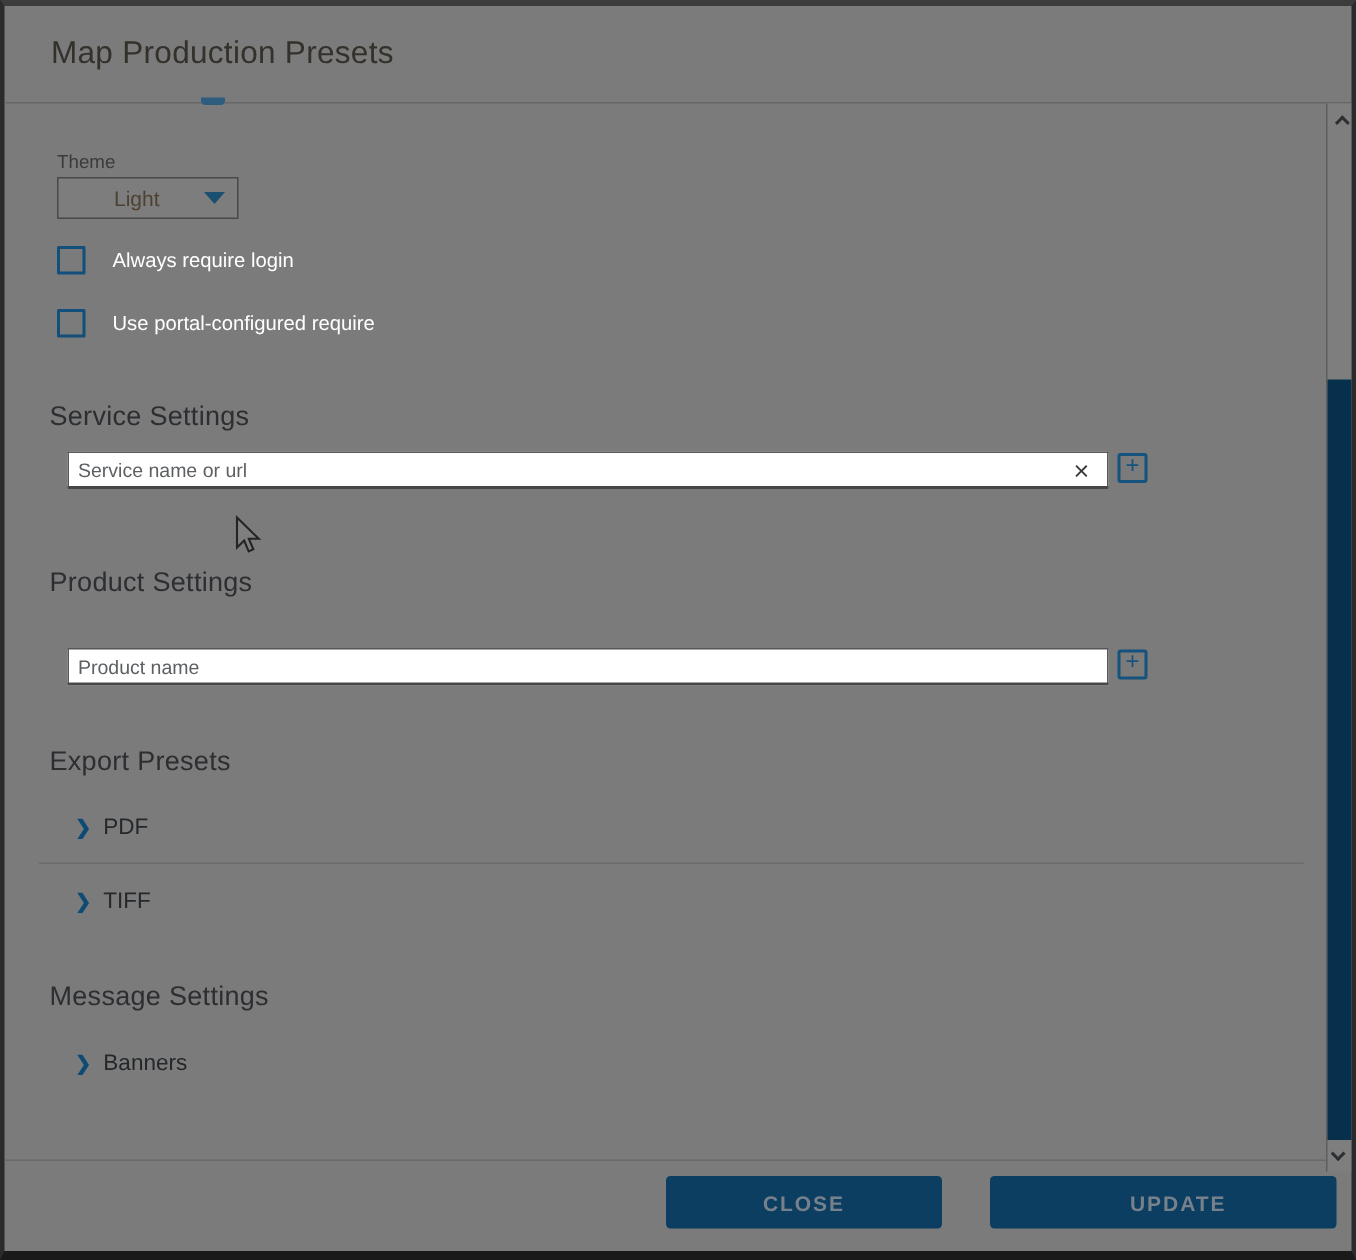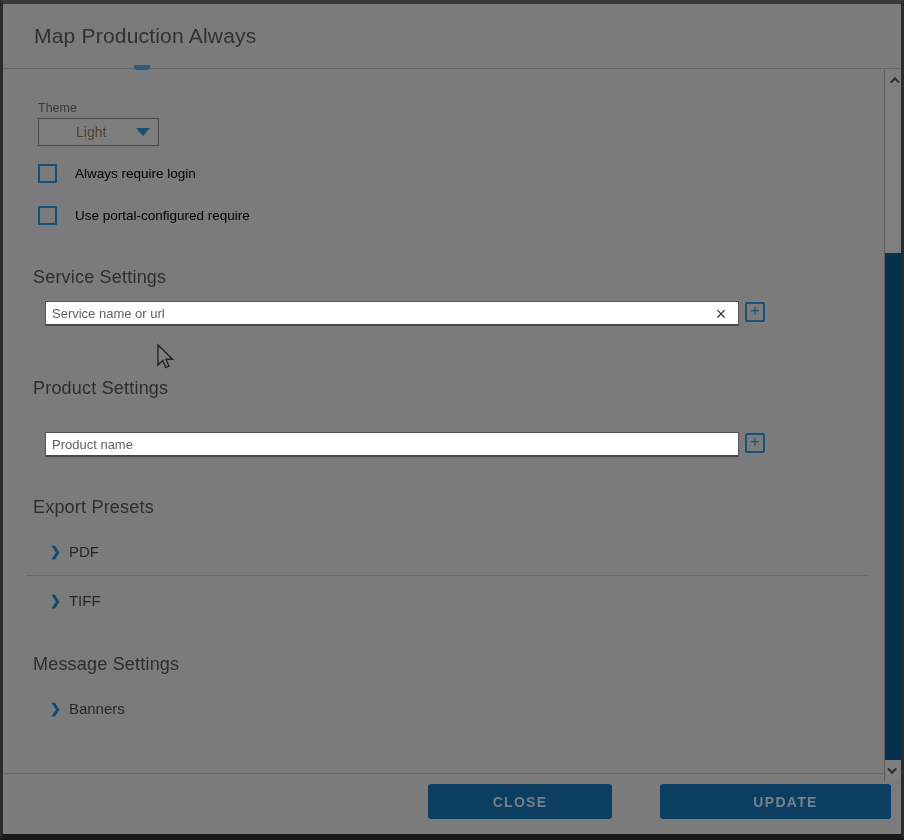--- a/index.html
+++ b/index.html
@@ -33,21 +33,21 @@
   .caret-down {
     width:0; height:0;
     border-left:7px solid transparent; border-right:7px solid transparent;
     border-top:8px solid #1b4f70;
   }
 
   
   .cb-row { display:flex; align-items:center; left:35px; }
   .cb-row.r1 { top:160px; } .cb-row.r2 { top:202px; }
   .cb-box { width:19px; height:19px; border:2px solid #12507b; background:transparent; border-radius:1px; flex:none; }
-  .cb-label { margin-left:18px; font-size:13.5px; color:#000000; }
+  .cb-label { margin-left:18px; font-size:13.5px; color:#ffffff; }
 
   
   .h2 { left:30px; font-size:18px; font-weight:400; color:#2c2e31; letter-spacing:.2px; }
   .h2.service { top:263px; } .h2.product { top:374px; } .h2.export { top:493px; } .h2.message { top:650px; }
 
   
   .txt {
     left:42px; width:694px; height:25px;
     background:#ffffff; color:#3f4245;
     border:1px solid #575757; border-bottom:2px solid #474747;
@@ -76,21 +76,21 @@
   .row-divider { left:23px; top:571px; width:843px; height:1px; background:#6b6b6b; }
 
   
   .footer-divider { left:0; top:769px; width:898px; height:1px; background:#696969; }
   .btn {
     top:780px; height:35px; border:none; border-radius:3px;
     background:#0b3e60; color:#76818b;
     font-size:14px; font-weight:600; letter-spacing:1.3px;
     font-family:"Liberation Sans", sans-serif; cursor:pointer;
   }
-  .btn.close { left:425px; width:184px; }
+  .btn.close { left:441px; width:184px; }
   .btn.update { left:657px; width:231px;padding-left:20px; }
 
   
   .scrollbar {
     left:881px; top:65px; width:17px; height:712px;
     background:#7e7e7e; border-left:1px solid #5e5e5e;
   }
   .sb-arrow {
     position:absolute; left:0; width:16px; height:22px;
     display:flex; align-items:center; justify-content:center; cursor:pointer;
@@ -101,21 +101,21 @@
   .sb-arrow.down .g { transform:rotate(135deg) translateY(2px); }
   .sb-thumb { position:absolute; left:0; top:184px; width:17px; height:507px; background:#06304b; cursor:grab; }
 
   .cursor { left:152px; top:339px; pointer-events:none; }
 </style>
 </head>
 <body>
 
 <div class="frame">
 
-  <div class="abs title">Map Production Always</div>
+  <div class="abs title">Map Production Presets</div>
   <div class="abs header-divider"></div>
   <div class="abs sliver"></div>
 
   <div class="abs theme-label">Theme</div>
   <div class="abs select">
     <span class="select-value">Light</span>
     <span class="caret-down"></span>
   </div>
 
   <div class="abs cb-row r1">

